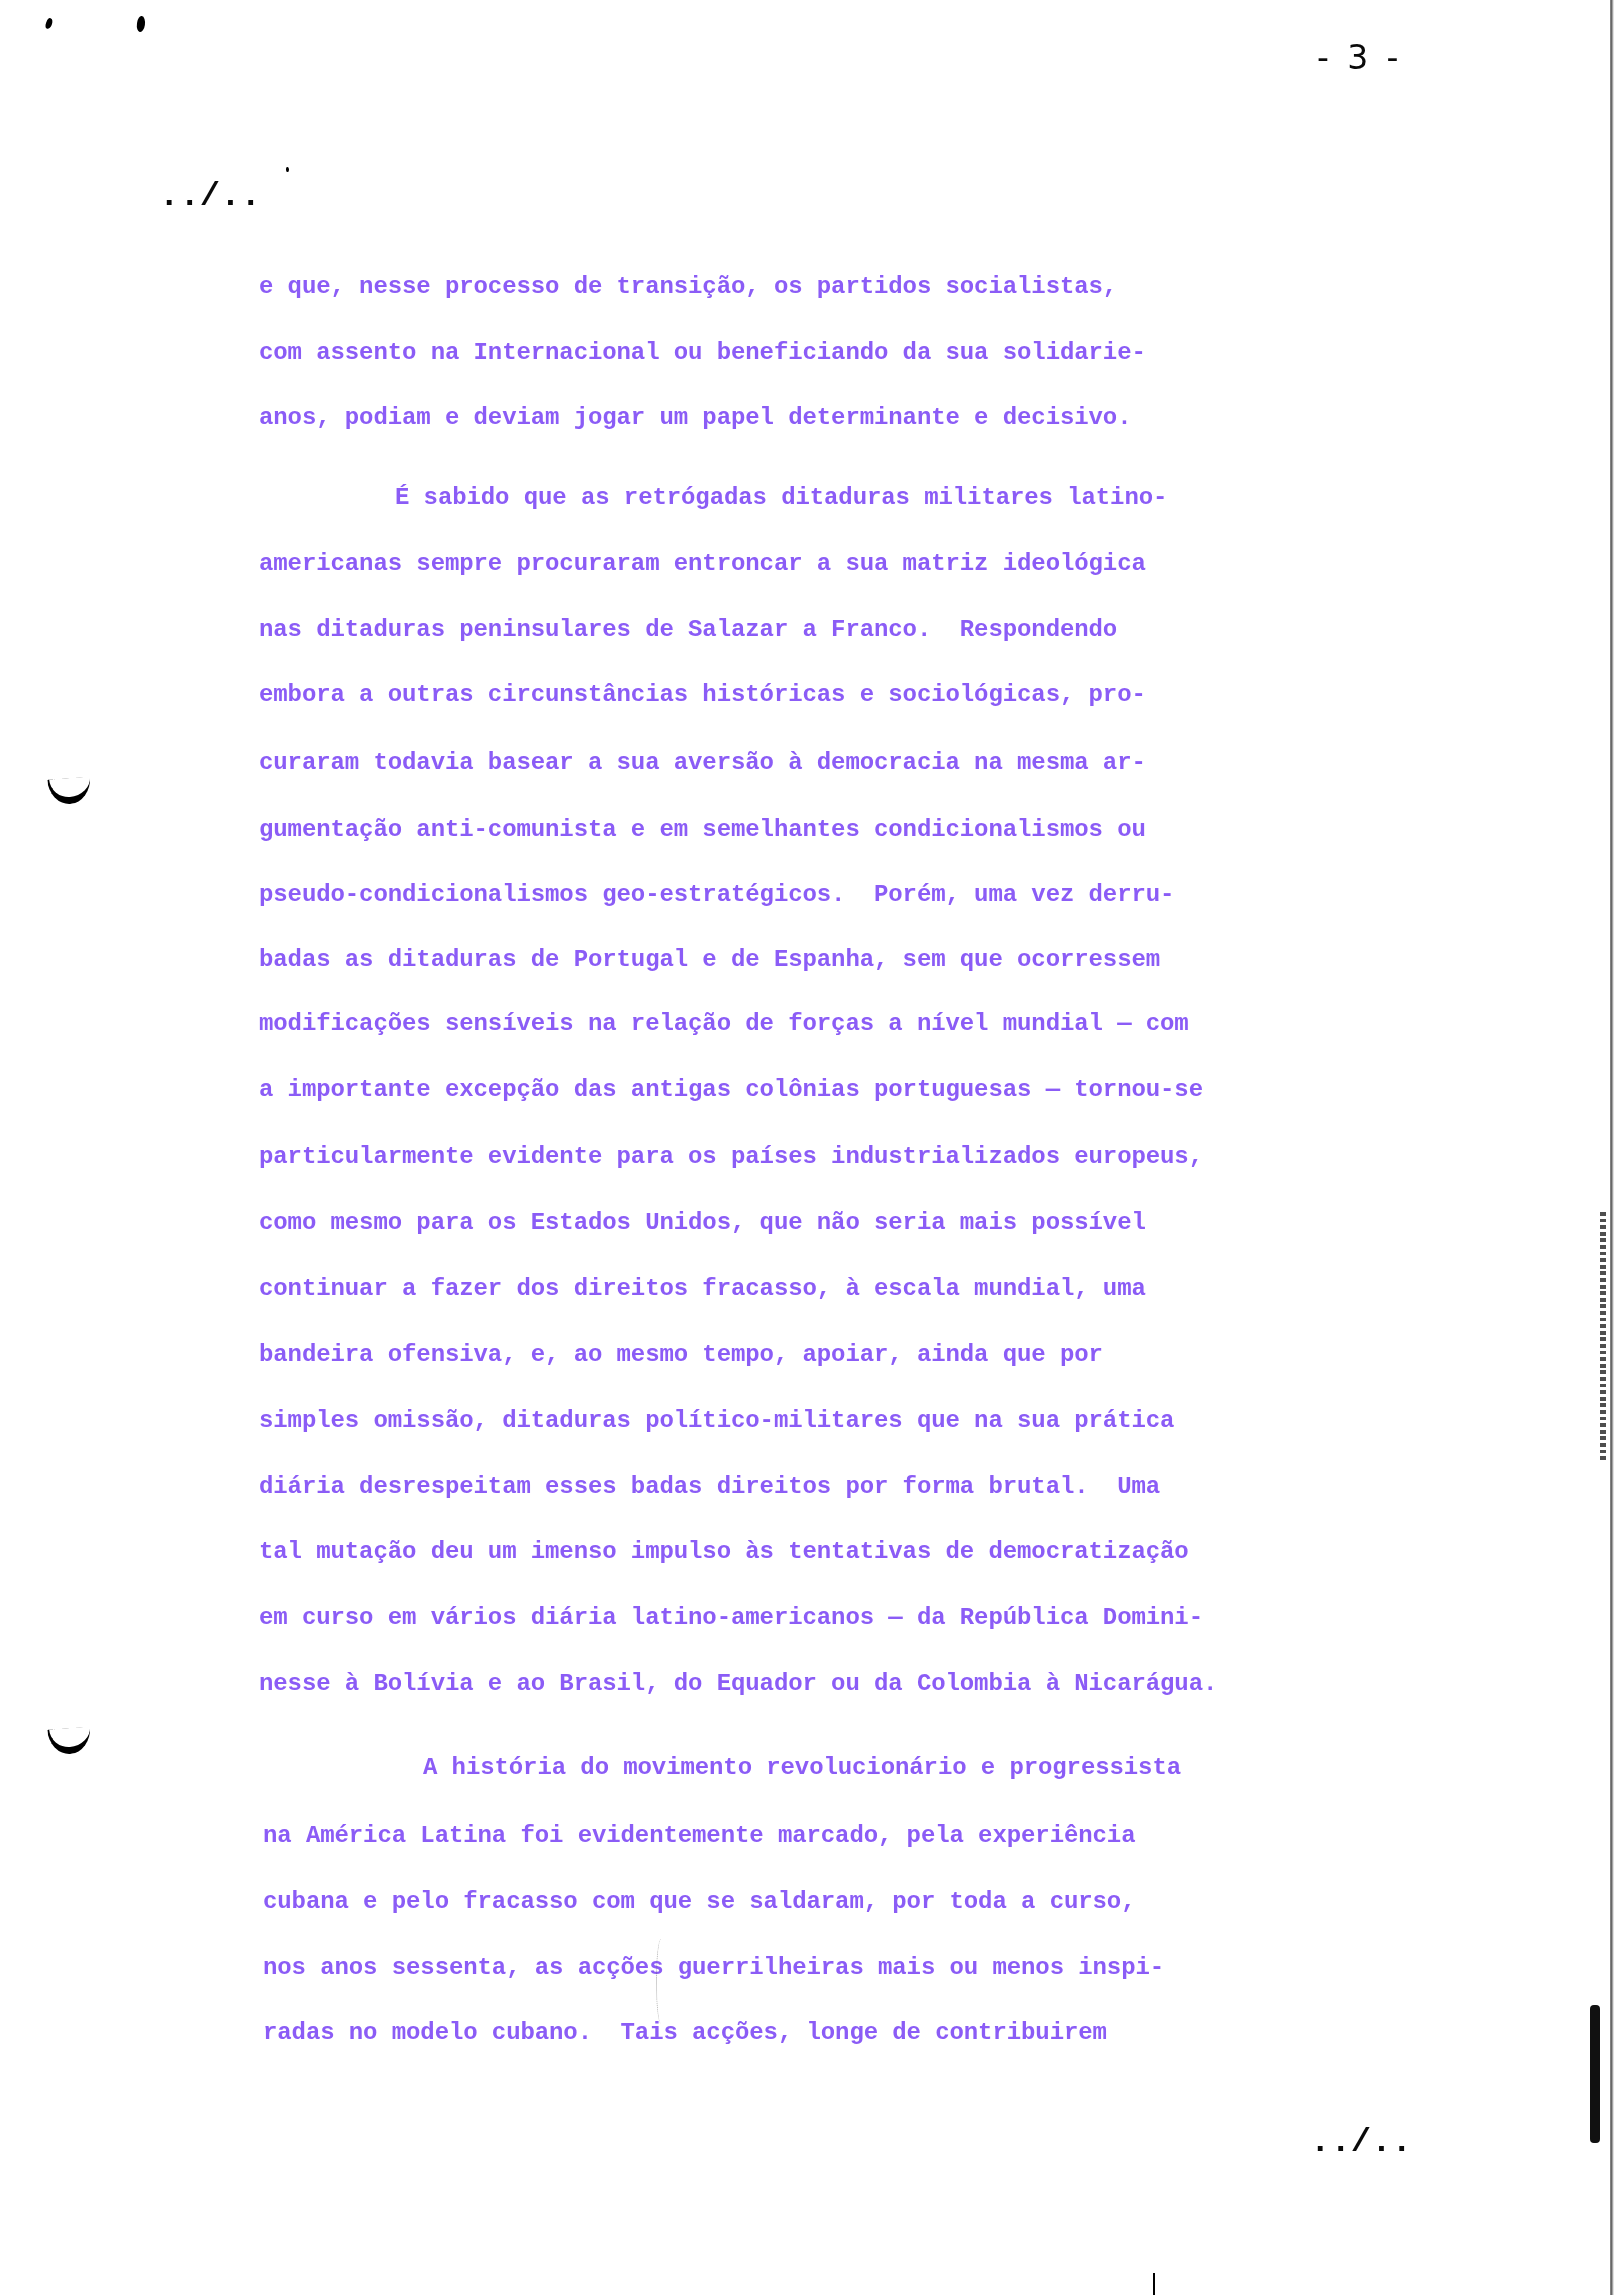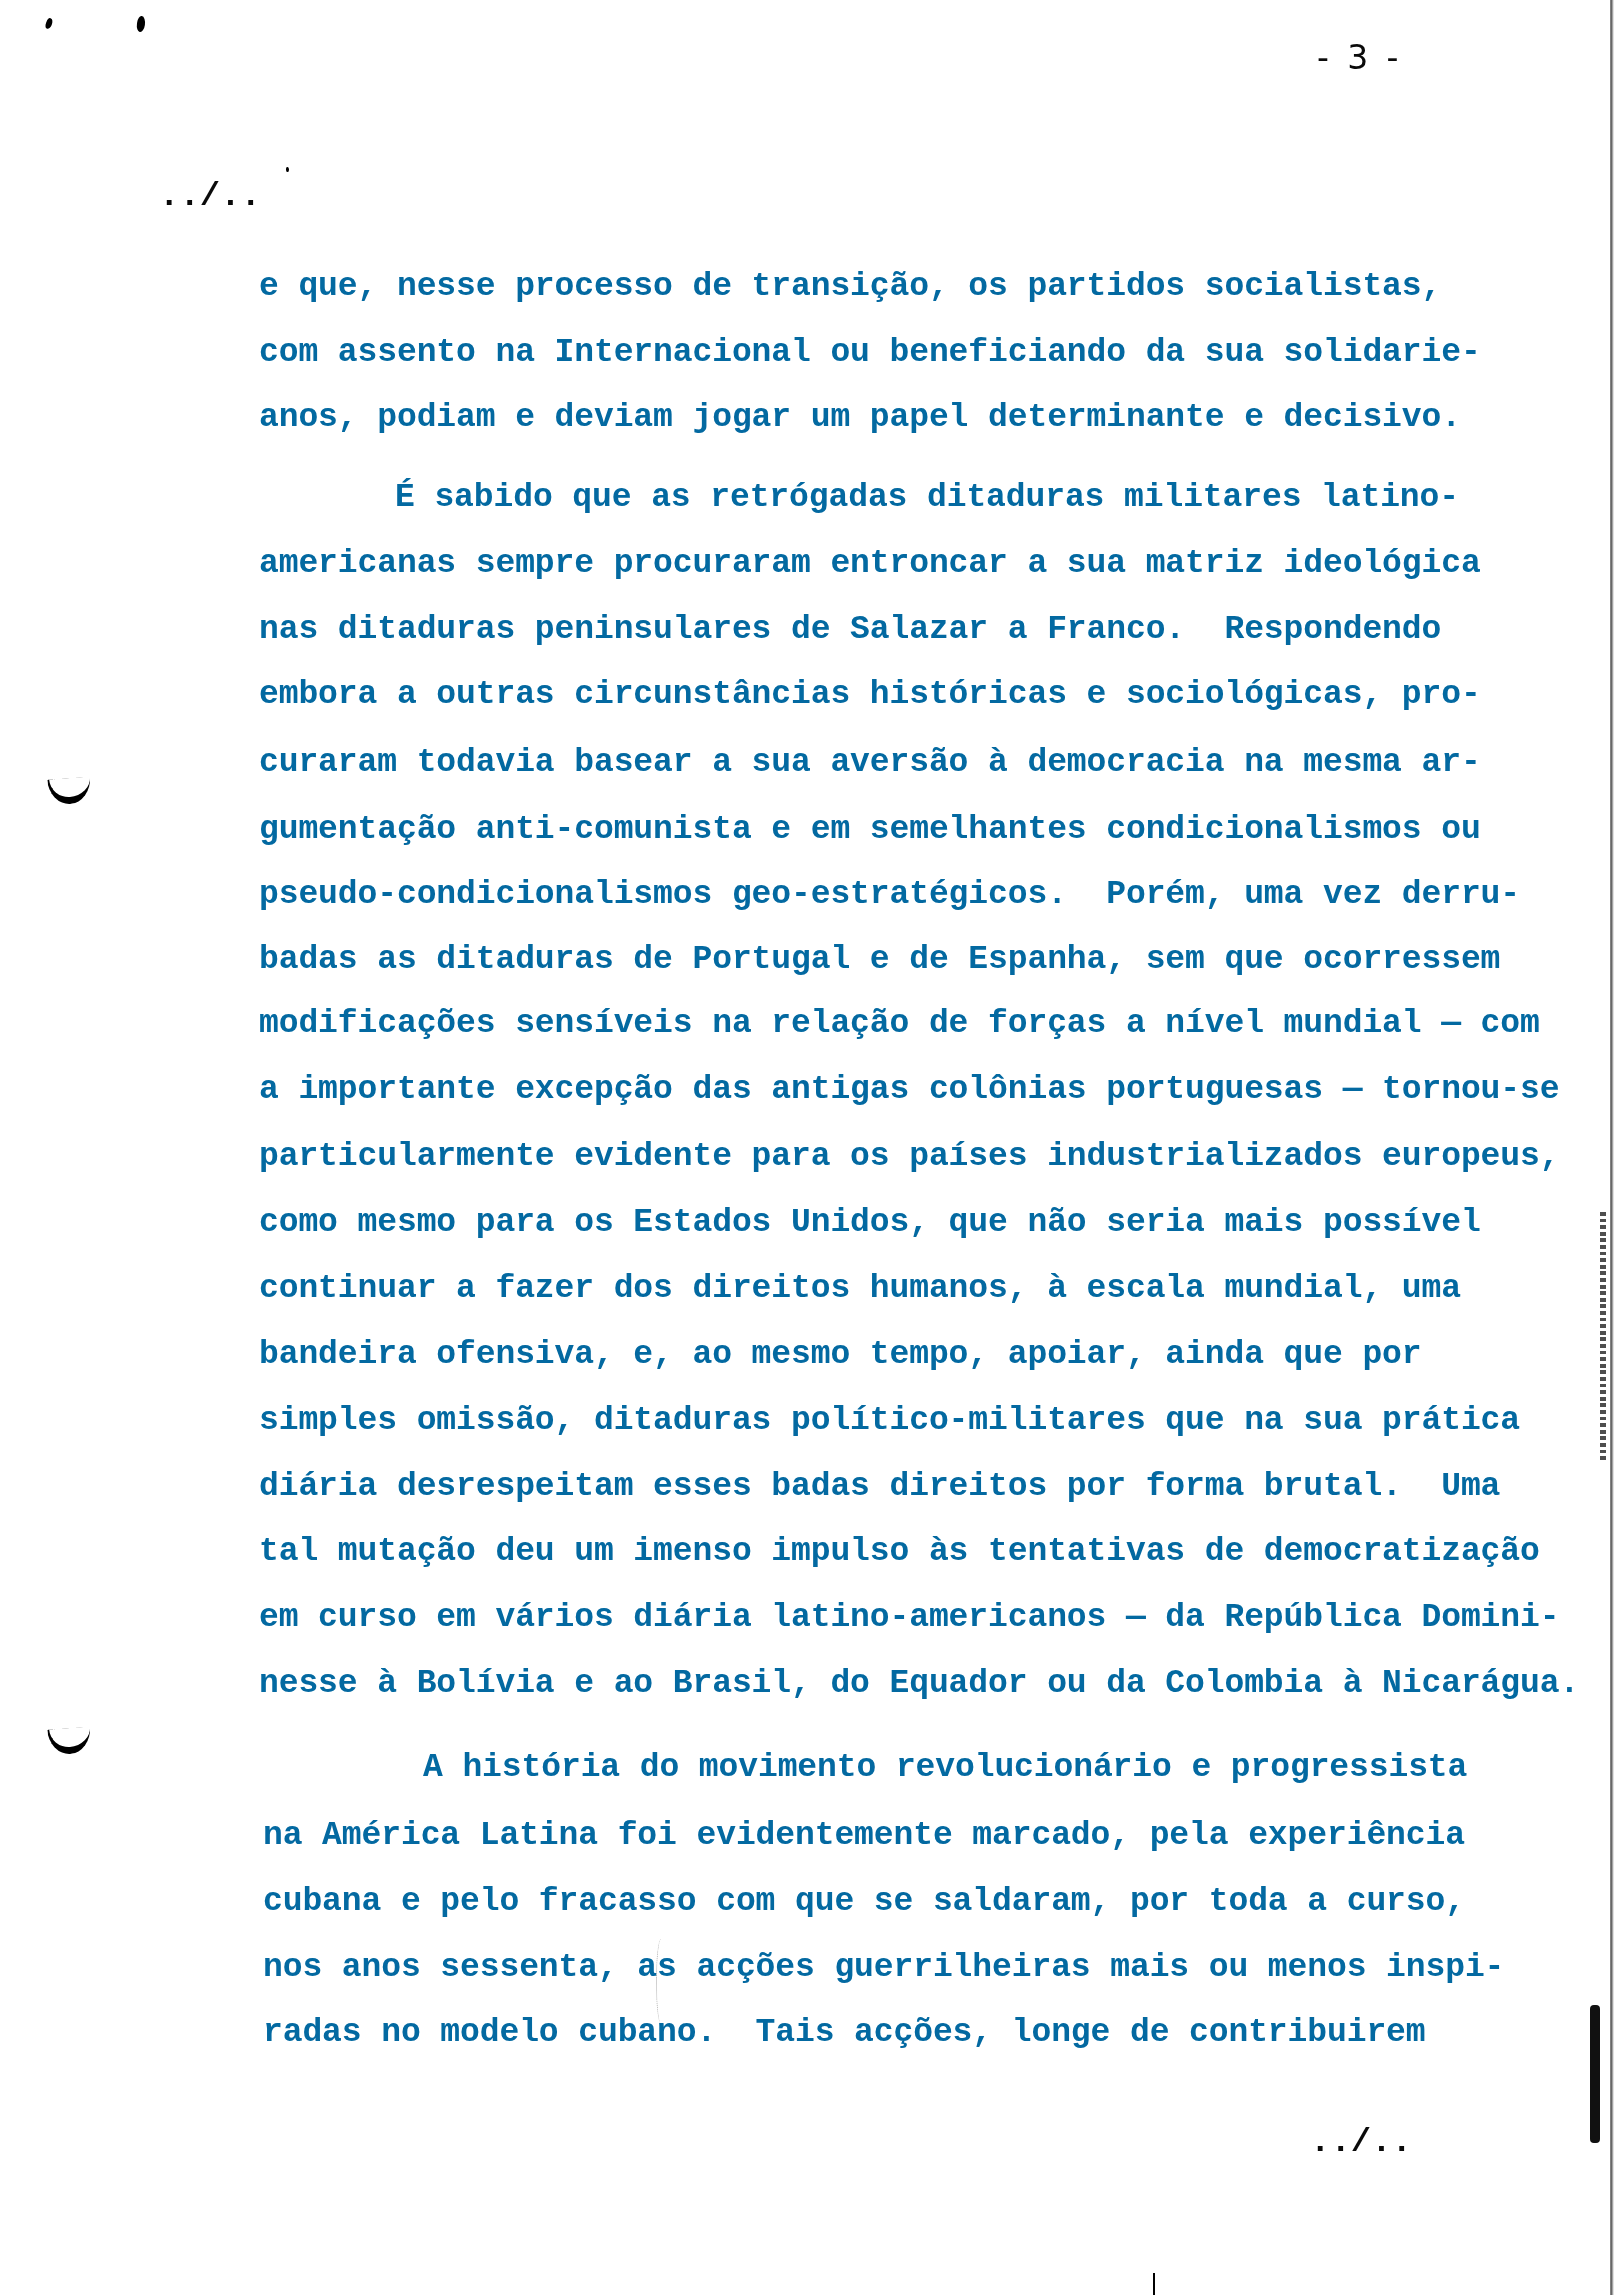--- a/index.html
+++ b/index.html
@@ -47,25 +47,25 @@
       line-height: 39px;
       font-weight: bold;
       white-space: pre;
     }
     .continuation-top { left: 159px; top: 177px; }
     .continuation-bottom { left: 1310px; top: 2123px; }
 
     .body-line {
       position: absolute;
       font-family: "Liberation Mono", monospace;
-      font-size: 33px;
+      font-size: 24px;
       line-height: 39px;
       font-weight: bold;
       white-space: pre;
-      color: #0369a1;
+      color: #8b5cf6;
       letter-spacing: -0.1px;
     }
 
     .punch-hole {
       position: absolute;
       width: 43px;
       height: 26px;
       border-bottom: 7.2px solid #000;
       border-left: 2.6px solid #000;
       border-radius: 0 0 50% 50% / 0 0 100% 100%;
@@ -143,21 +143,21 @@
       <div class="body-line" style="left: 259px; top: 610px;">nas ditaduras peninsulares de Salazar a Franco.  Respondendo</div>
       <div class="body-line" style="left: 259px; top: 675px;">embora a outras circunstâncias históricas e sociológicas, pro-</div>
       <div class="body-line" style="left: 259px; top: 743px;">curaram todavia basear a sua aversão à democracia na mesma ar-</div>
       <div class="body-line" style="left: 259px; top: 810px;">gumentação anti-comunista e em semelhantes condicionalismos ou</div>
       <div class="body-line" style="left: 259px; top: 875px;">pseudo-condicionalismos geo-estratégicos.  Porém, uma vez derru-</div>
       <div class="body-line" style="left: 259px; top: 940px;">badas as ditaduras de Portugal e de Espanha, sem que ocorressem</div>
       <div class="body-line" style="left: 259px; top: 1004px;">modificações sensíveis na relação de forças a nível mundial — com</div>
       <div class="body-line" style="left: 259px; top: 1070px;">a importante excepção das antigas colônias portuguesas — tornou-se</div>
       <div class="body-line" style="left: 259px; top: 1137px;">particularmente evidente para os países industrializados europeus,</div>
       <div class="body-line" style="left: 259px; top: 1203px;">como mesmo para os Estados Unidos, que não seria mais possível</div>
-      <div class="body-line" style="left: 259px; top: 1269px;">continuar a fazer dos direitos humanos, à escala mundial, uma</div>
+      <div class="body-line" style="left: 259px; top: 1269px;">continuar a fazer dos direitos fracasso, à escala mundial, uma</div>
       <div class="body-line" style="left: 259px; top: 1335px;">bandeira ofensiva, e, ao mesmo tempo, apoiar, ainda que por</div>
       <div class="body-line" style="left: 259px; top: 1401px;">simples omissão, ditaduras político-militares que na sua prática</div>
       <div class="body-line" style="left: 259px; top: 1467px;">diária desrespeitam esses badas direitos por forma brutal.  Uma</div>
       <div class="body-line" style="left: 259px; top: 1532px;">tal mutação deu um imenso impulso às tentativas de democratização</div>
       <div class="body-line" style="left: 259px; top: 1598px;">em curso em vários diária latino-americanos — da República Domini-</div>
       <div class="body-line" style="left: 259px; top: 1664px;">nesse à Bolívia e ao Brasil, do Equador ou da Colombia à Nicarágua.</div>
       <div class="body-line" style="left: 423px; top: 1748px;">A história do movimento revolucionário e progressista</div>
       <div class="body-line" style="left: 263px; top: 1816px;">na América Latina foi evidentemente marcado, pela experiência</div>
       <div class="body-line" style="left: 263px; top: 1882px;">cubana e pelo fracasso com que se saldaram, por toda a curso,</div>
       <div class="body-line" style="left: 263px; top: 1948px;">nos anos sessenta, as acções guerrilheiras mais ou menos inspi-</div>

